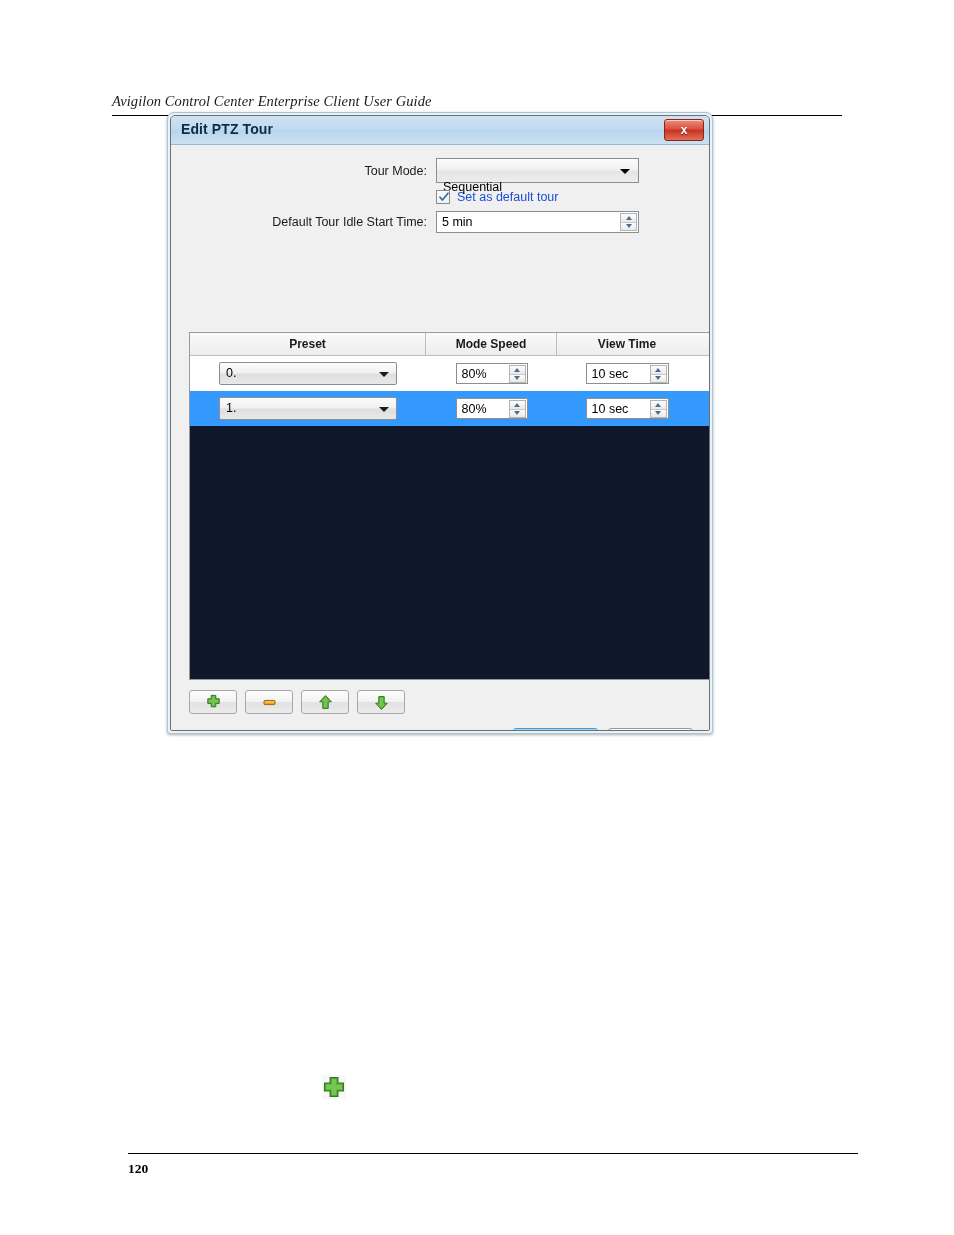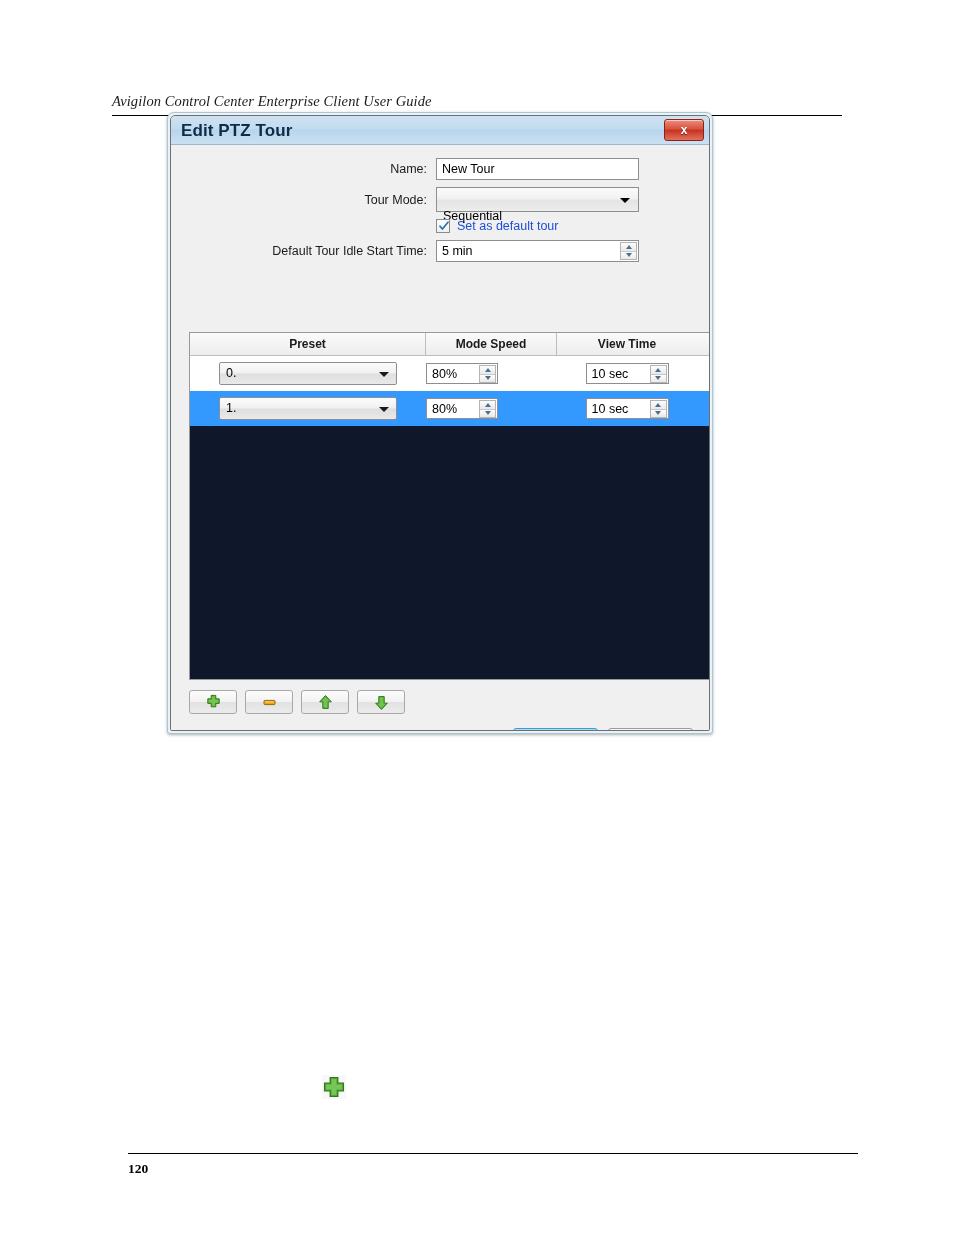--- a/index.html
+++ b/index.html
@@ -89,21 +89,21 @@
     height: 28px;
     background: linear-gradient(to bottom, #cfe2f2 0%, #c2dbef 45%, #b8d5ec 50%, #cae0f2 100%);
     border-bottom: 1px solid #9bb8cf;
     border-radius: 4px 4px 0 0;
     position: relative;
   }
   .titlebar-title {
     position: absolute;
     left: 10px;
     top: 5px;
-    font-size: 17px;
+    font-size: 14px;
     font-weight: bold;
     color: #0d2c47;
     font-family: "Liberation Sans", sans-serif;
     letter-spacing: 0.1px;
   }
   .close-btn {
     position: absolute;
     right: 5px;
     top: 3px;
     width: 38px;
@@ -286,21 +286,21 @@
   .th.col-view   { width: 140px; }
 
   .trow {
     display: flex;
     height: 35px;
     align-items: center;
     background: #ffffff;
   }
   .trow.selected { background: #3399ff; }
   .cell-preset { width: 236px; display: flex; align-items: center; justify-content: center; }
-  .cell-speed  { width: 131px; display: flex; align-items: center; }
+  .cell-speed  { width: 131px; display: flex; align-items: center; justify-content: center; }
   .cell-view   { width: 140px; display: flex; align-items: center; justify-content: center; }
 
   .row-combo {
     width: 178px;
     height: 23px;
     box-sizing: border-box;
     border: 1px solid #8e8e8e;
     border-radius: 2px;
     background: linear-gradient(to bottom, #fcfcfc 0%, #f0f0f0 48%, #dedede 52%, #e9e9e9 100%);
     font-size: 12.5px;
@@ -384,26 +384,20 @@
       <div class="titlebar-title">Edit PTZ Tour</div>
       <div class="close-btn">
         <div class="close-x">x</div>
       </div>
     </div>
 
     <div class="dialog-body">
 
       <div class="form-area">
 
-        <div class="form-row">
-          <div class="form-label">Name:</div>
-          <div class="field-wrap">
-            <input class="textfield" type="text" value="New Tour" style="">
-          </div>
-        </div>
 
 
         <div class="form-row">
           <div class="form-label">Tour Mode:</div>
           <div class="field-wrap">
             <div class="combo">
               <span>Sequential</span>
               <span class="combo-arrow"></span>
             </div>
           </div>

